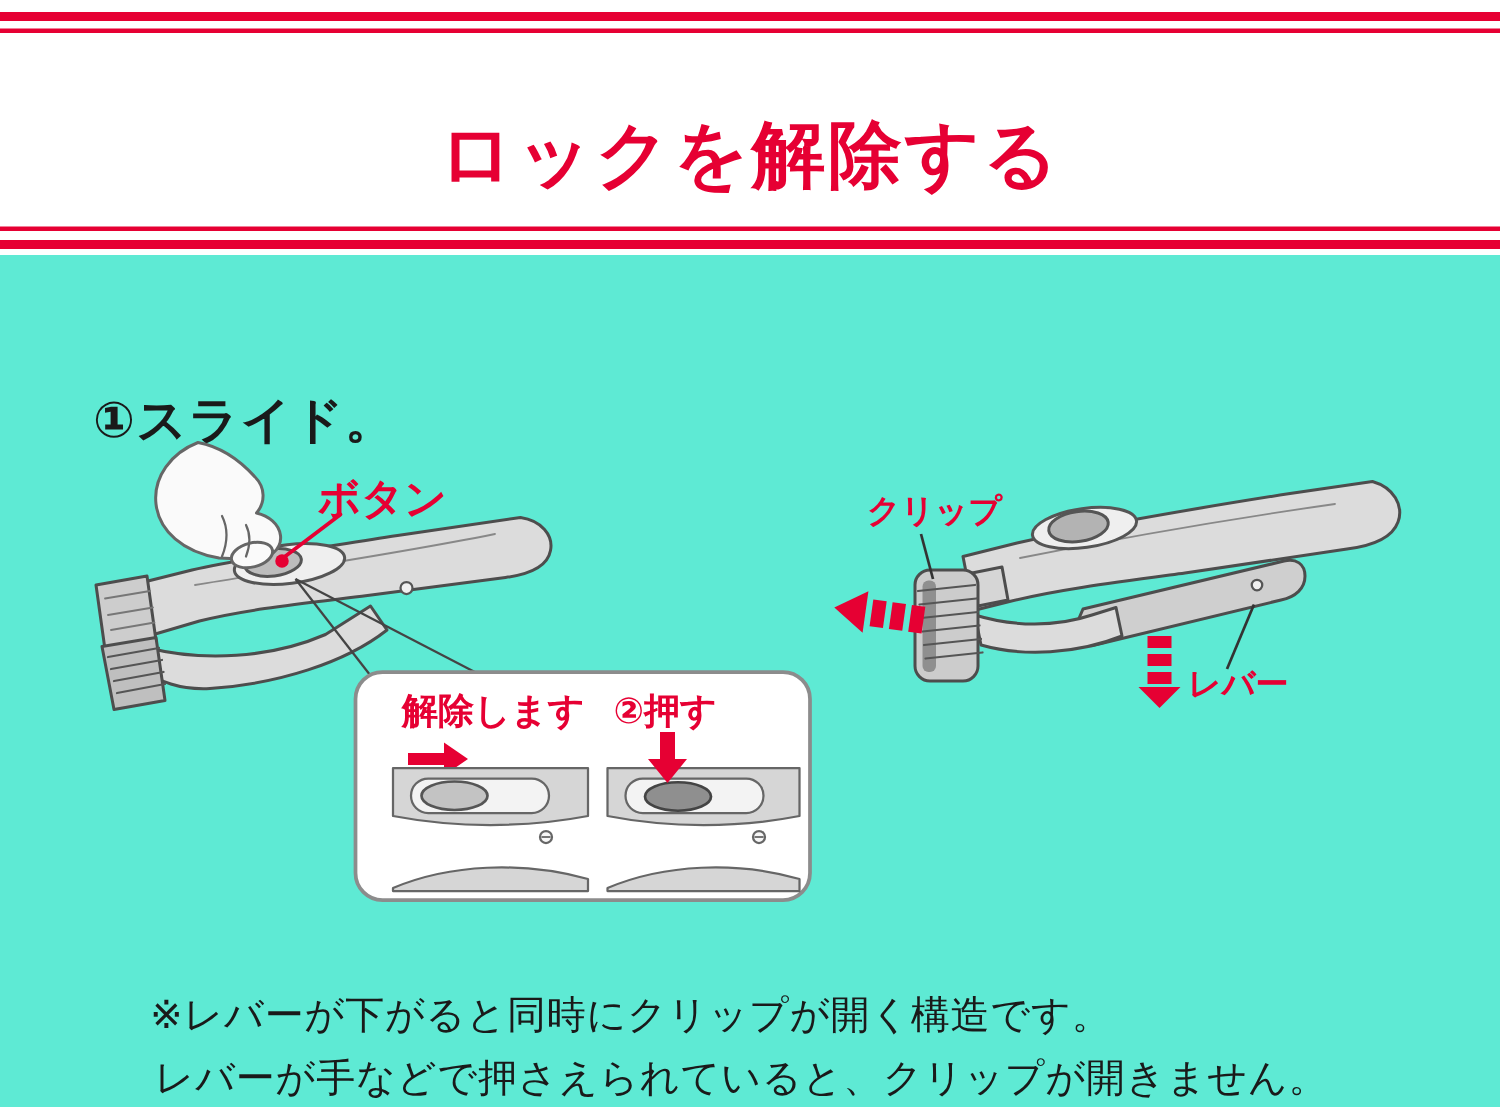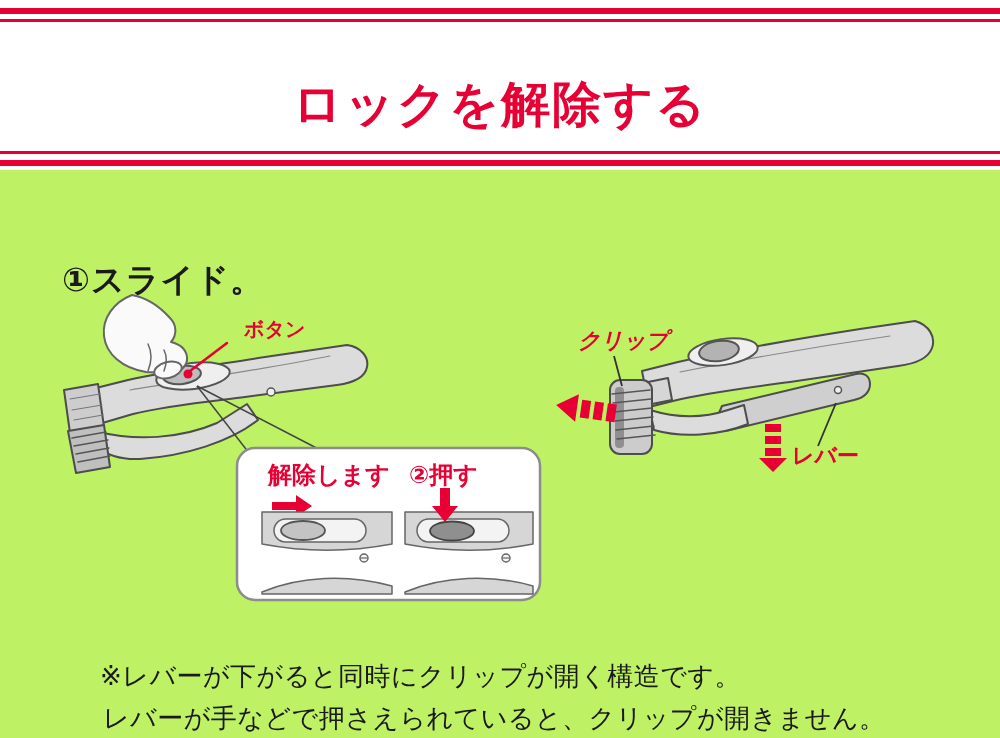--- a/index.html
+++ b/index.html
@@ -1,21 +1,21 @@
 <!DOCTYPE html>
 <html><head>
 <meta charset="utf-8">
 <style>
   * { margin:0; padding:0; box-sizing:border-box; }
   html,body { width:1000px; height:738px; }
   body {
     font-family:"Liberation Sans","DejaVu Sans",sans-serif;
     background:#f0f0f0;
   }
-  .page { position:relative; width:1000px; height:738px; background:#bef264; overflow:hidden; }
+  .page { position:relative; width:1000px; height:738px; background:#5eead4; overflow:hidden; }
 
   .title-band { position:absolute; top:0; left:0; width:100%; height:170px; background:#ffffff; }
   .rule { position:absolute; left:0; width:100%; background:#e60033; }
   .rule.thick { height:6px; }
   .rule.thin { height:3px; }
   .r1 { top:8px; } .r2 { top:19px; } .r3 { top:151px; } .r4 { top:160px; }
   .page-title {
     position:absolute; top:80px; left:0; width:100%;
     text-align:center; font-size:49px; line-height:1; font-weight:800;
     color:#e60033; letter-spacing:2px;
@@ -23,24 +23,24 @@
 
   .instruction {
     position:absolute; left:62px; top:208px;
     font-size:33px; line-height:1.44; color:#1a1a1a;
     font-weight:600; letter-spacing:1px;
   }
 
   .figures { position:absolute; left:0; top:0; }
 
   .label { position:absolute; color:#e60033; font-weight:800; line-height:1; white-space:nowrap; }
-  .button-label { left:212px; top:319px; font-size:20px;margin-left:32px; }
+  .button-label { left:212px; top:319px; font-size:28px; }
   .step1-label  { left:268px; top:463px; font-size:24px; }
   .step2-label  { left:409px; top:463px; font-size:24px;text-align:center; }
-  .clip-label   { left:578px; top:330px; font-size:22px;font-style:italic; }
+  .clip-label   { left:578px; top:330px; font-size:22px; }
   .lever-label  { left:792px; top:445px; font-size:22px; }
 
   .notes {
     position:absolute; left:100px; top:614px;
     font-size:26px; line-height:1.6; color:#1a1a1a;
     font-weight:500; letter-spacing:0.5px;margin-top:42px;
   }
   .notes .note2 { margin-left:3px; }
 </style>
 </head>

